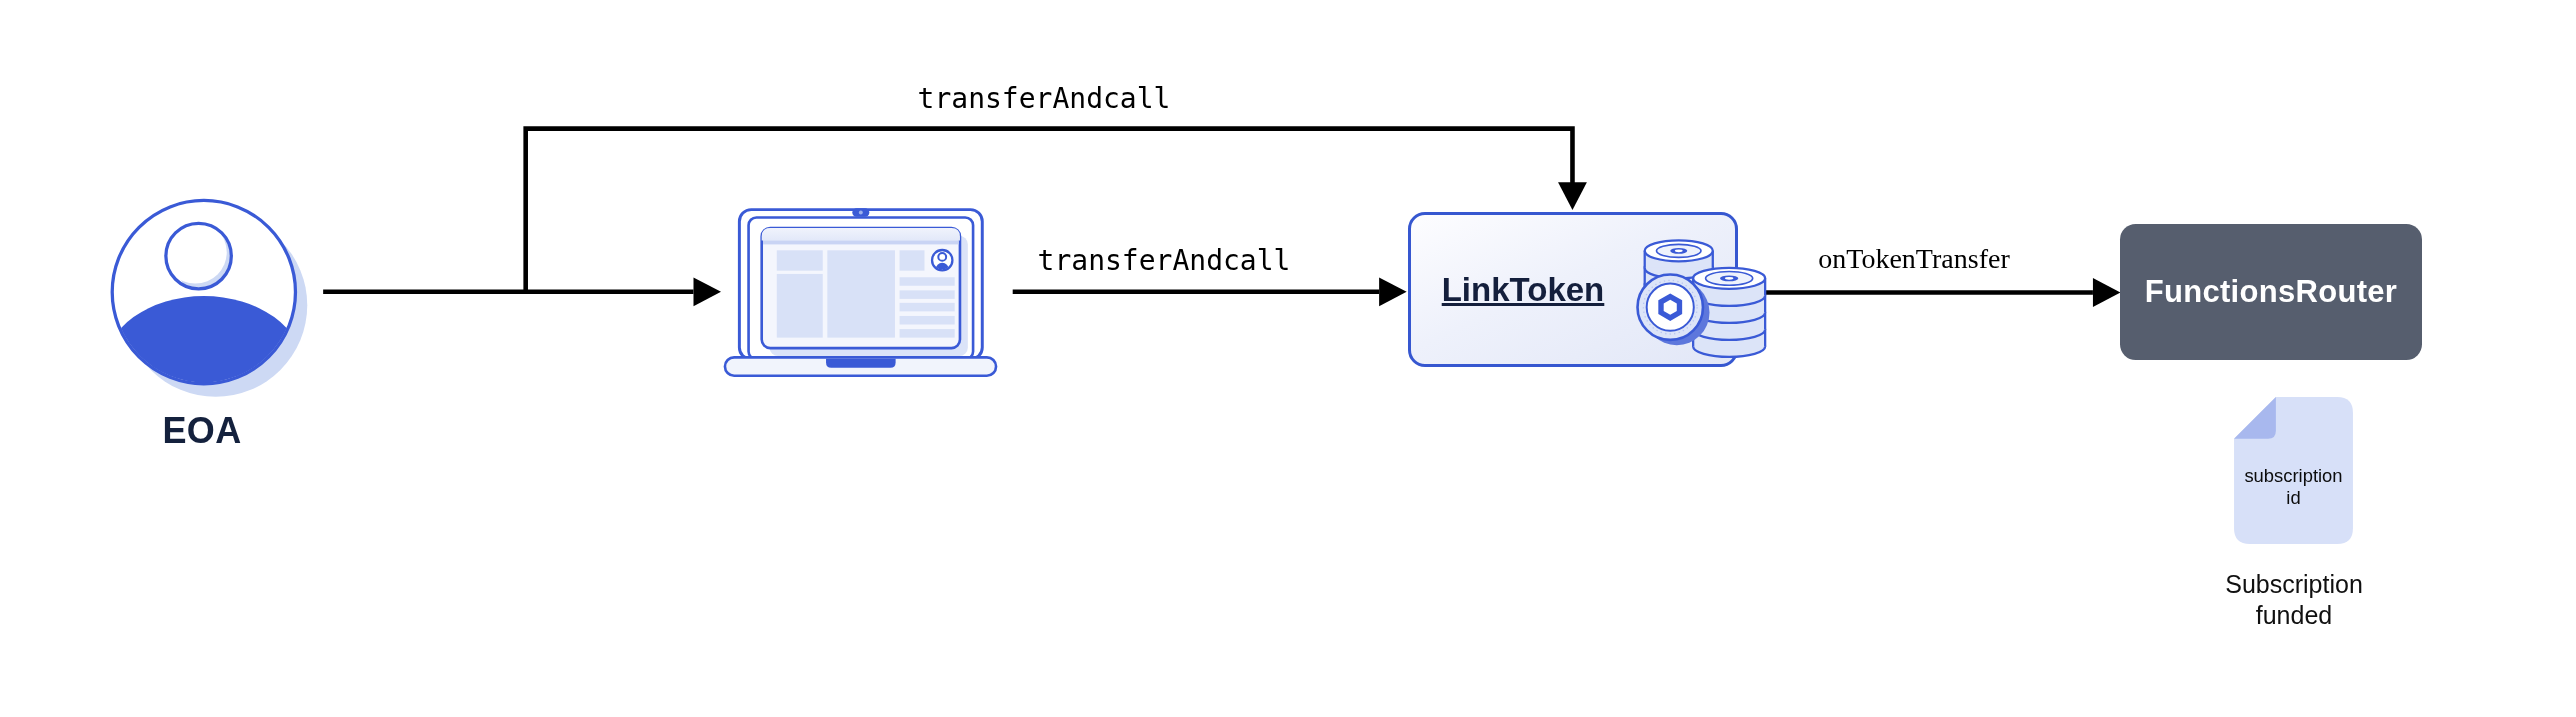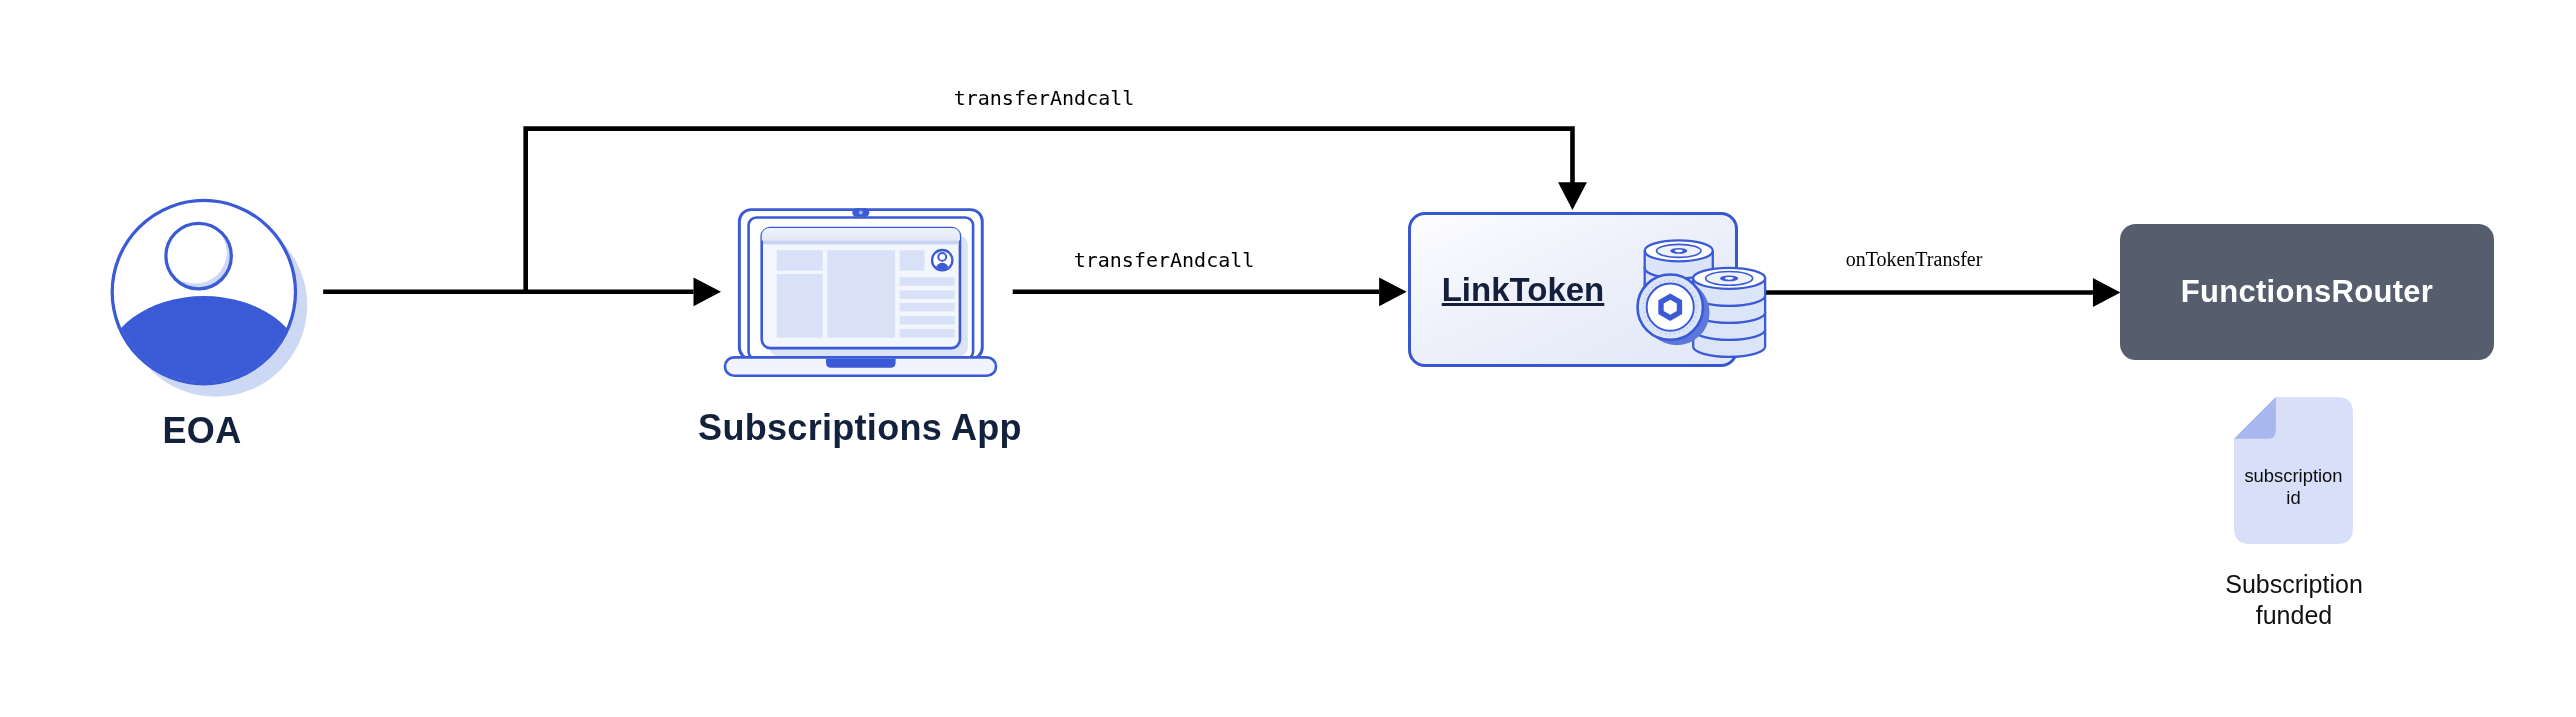--- a/index.html
+++ b/index.html
@@ -19,21 +19,21 @@
     font-size:36px;
     letter-spacing:0.3px;
     color:#14213d;
     white-space:nowrap;
   }
   
   .mono-label{
     position:absolute;
     transform:translate(-50%,-50%);
     font-family:"DejaVu Sans Mono","Liberation Mono",monospace;
-    font-size:20px;
+    font-size:28px;
     color:#000000;
     white-space:nowrap;
   }
   .linktoken-box{
     position:absolute;
     left:1408px;top:212px;
     width:330px;height:155px;
     box-sizing:border-box;
     border:3.3px solid #3657d0;
     border-radius:17px;
@@ -45,21 +45,21 @@
     transform:translate(-50%,-50%);
     font-weight:bold;
     font-size:33px;
     color:#141f3c;
     white-space:nowrap;
     text-decoration:underline;
   }
   .functions-box{
     position:absolute;
     left:2120px;top:224px;
-    width:374px;height:136px;
+    width:302px;height:136px;
     background:#565e6e;
     border-radius:15.7px;
     display:flex;align-items:center;justify-content:center;
   }
   .functions-label{
     font-weight:bold;
     font-size:31px;
     color:#ffffff;
     letter-spacing:0.3px;
     white-space:nowrap;
@@ -173,21 +173,20 @@
 
     <circle cx="337" cy="84" r="15.5" fill="#ffffff" stroke="#3a5ad6" stroke-width="3.5"></circle>
     <g clip-path="url(#miniAvatarClip)">
       <circle cx="337" cy="98" r="10" fill="#3a5ad6"></circle>
     </g>
     <circle cx="337" cy="79" r="6" fill="#ffffff" stroke="#3a5ad6" stroke-width="3"></circle>
 
     <rect x="6" y="232" width="413" height="28" rx="14" fill="#f1f4fc" stroke="#3a5ad6" stroke-width="4"></rect>
     <path d="M160 234 h106 v6 q0 8 -8 8 h-90 q-8 0 -8 -8 Z" fill="#3a5ad6"></path>
   </svg>
-  <div class="node-label" style="left:860px;top:428px;">Subscriptions App</div>
 
   <div class="linktoken-box"></div>
   <div class="linktoken-label">LinkToken</div>
 
   <svg class="layer" style="left:1619px;top:226px;" width="164" height="144" viewBox="0 0 250 220">
 
     <g>
       <ellipse cx="91" cy="116" rx="52" ry="16" fill="#dce4f8" stroke="#3a5ad6" stroke-width="3.5"></ellipse>
       <rect x="39" y="90" width="104" height="26" fill="#dce4f8"></rect>
       <line x1="39" y1="90" x2="39" y2="116" stroke="#3a5ad6" stroke-width="3.5"></line>

